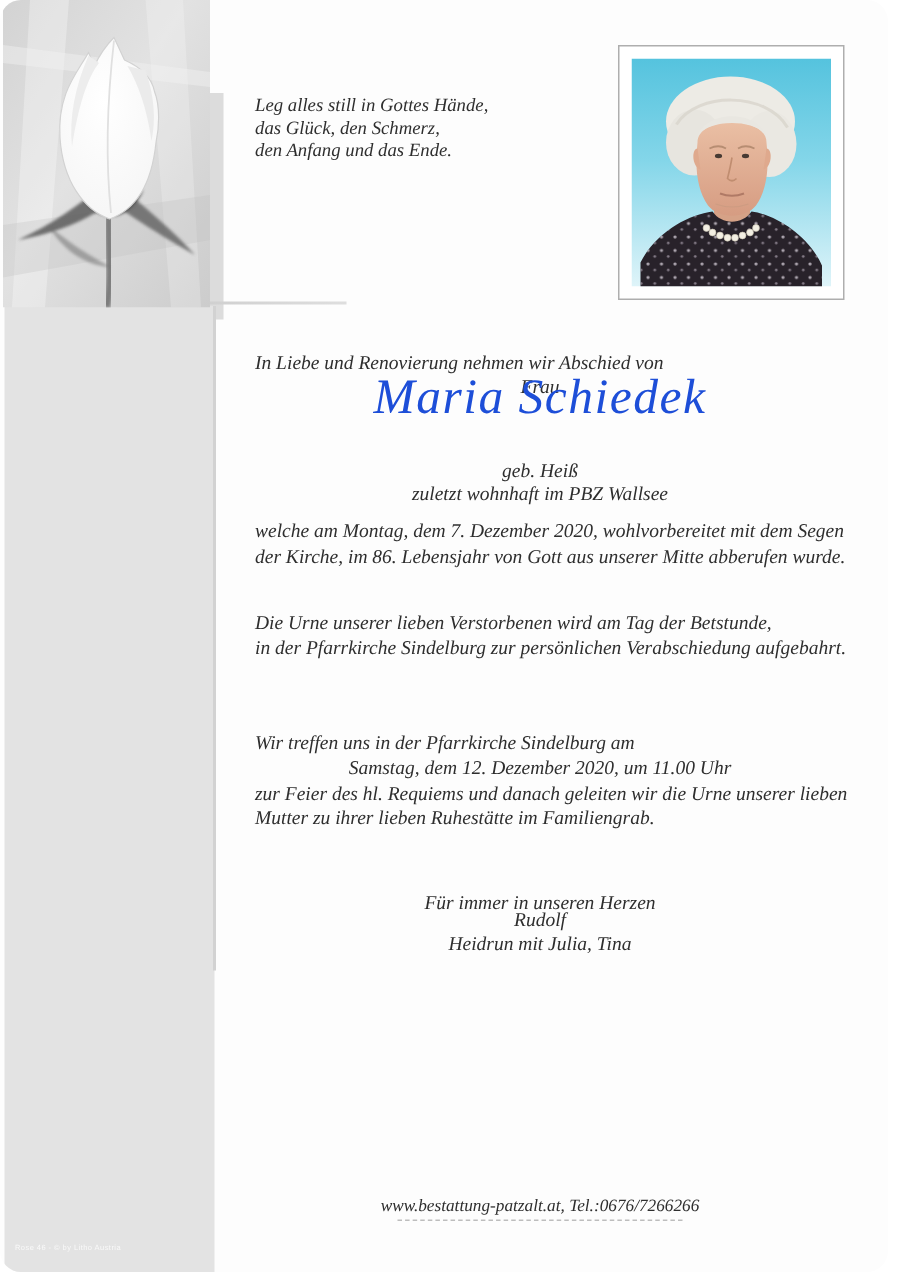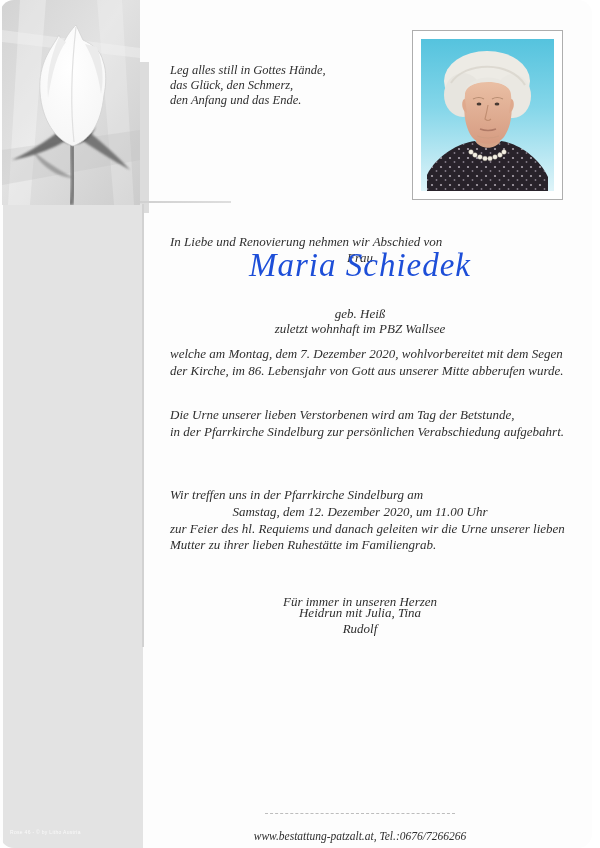--- a/index.html
+++ b/index.html
@@ -42,21 +42,21 @@
   .req-1{top:486px;}
   .req-date{top:503px;}
   .req-2{top:520px;text-align:center;}
   .req-3{top:536px;}
   .remembrance{top:593px;}
   .mourners{top:605px;line-height:16px;}
   .para-donation{top:683px;line-height:16.5px;}
 
   
   .footer-rule{left:265px;top:813px;width:190px;height:0;border-top:1px dashed #bdbdbd;}
-  .footer-contact{top:828px;font-size:11.5px;}
+  .footer-contact{top:796px;font-size:11.5px;}
 </style>
 </head>
 <body>
 
 <div class="page">
 
   <div class="abs photo-shadow-bar"></div>
   <div class="abs divider-line"></div>
   <div class="abs side-band"></div>
   <div class="abs band-edge"></div>
@@ -179,21 +179,21 @@
   </div>
 
   <div class="abs txt leftcol req-1">Wir treffen uns in der Pfarrkirche Sindelburg am</div>
   <div class="abs txt centercol req-date">Samstag, dem 12. Dezember 2020, um 11.00 Uhr</div>
   <div class="abs txt leftcol req-2">zur Feier des hl. Requiems und danach geleiten wir die Urne unserer lieben</div>
   <div class="abs txt leftcol req-3">Mutter zu ihrer lieben Ruhestätte im Familiengrab.</div>
 
   <div class="abs txt centercol remembrance">Für immer in unseren Herzen</div>
 
   <div class="abs txt centercol mourners">
+    <div>Rudolf</div>
     <div>Heidrun mit Julia, Tina</div>
-    <div>Rudolf</div>
   </div>
 
 
   <div class="abs footer-rule"></div>
   <div class="abs txt centercol footer-contact">www.bestattung-patzalt.at, Tel.:0676/7266266</div>
 
 </div>
 
 </body></html>

